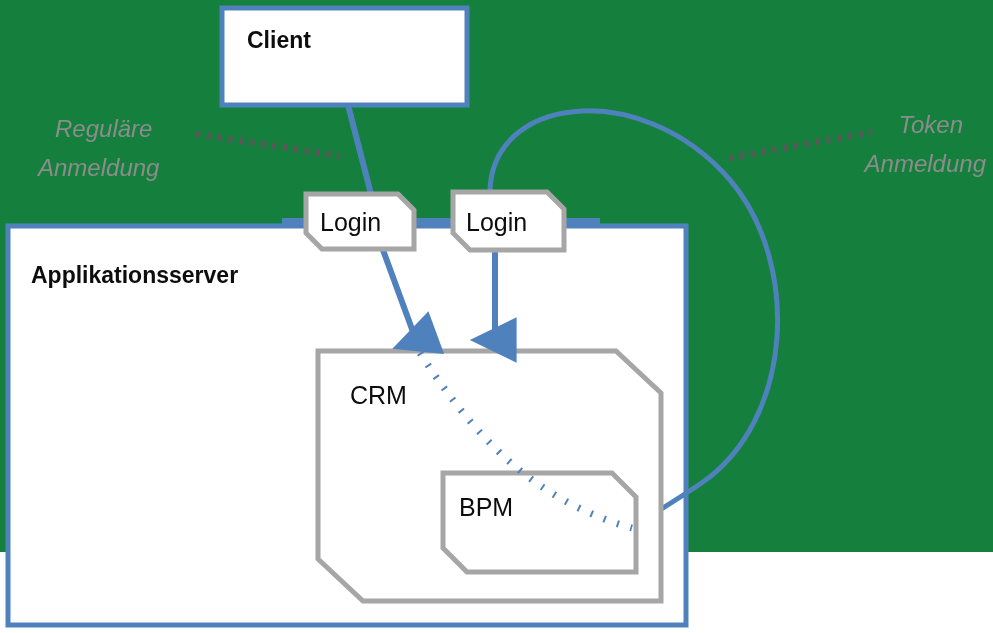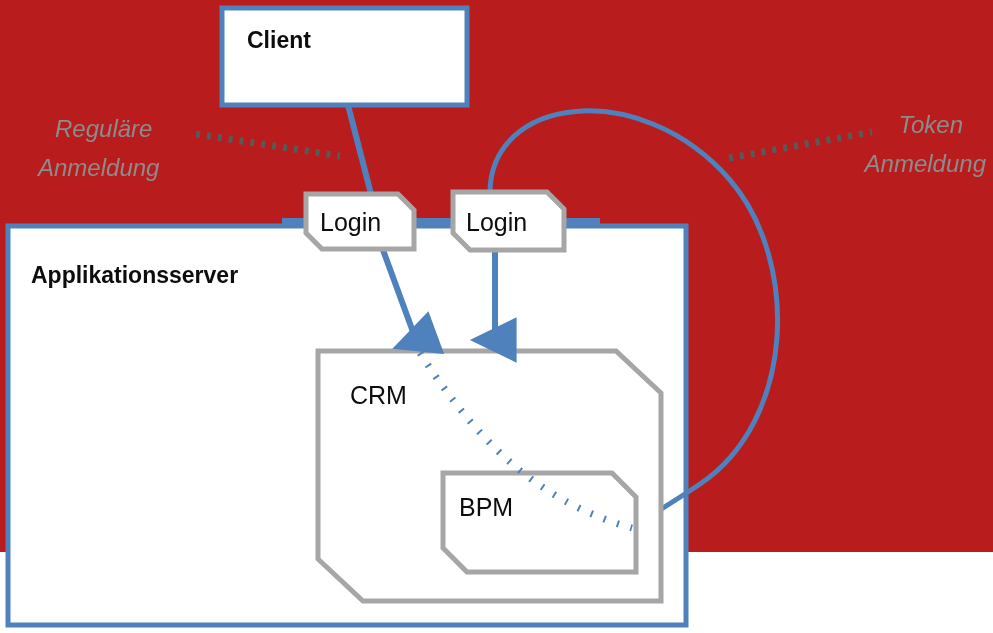--- a/index.html
+++ b/index.html
@@ -10,21 +10,21 @@
   body {
     width: 993px;
     height: 633px;
     overflow: hidden;
     font-family: "Liberation Sans", sans-serif;
   }
   #diagram-root {
     position: relative;
     width: 993px;
     height: 552px;
-    background: #b91c1c;
+    background: #15803d;
   }
   svg.canvas {
     position: absolute;
     top: 0;
     left: 0;
     width: 993px;
     height: 633px;
   }
   .node-label {
     font-family: "Liberation Sans", sans-serif;

